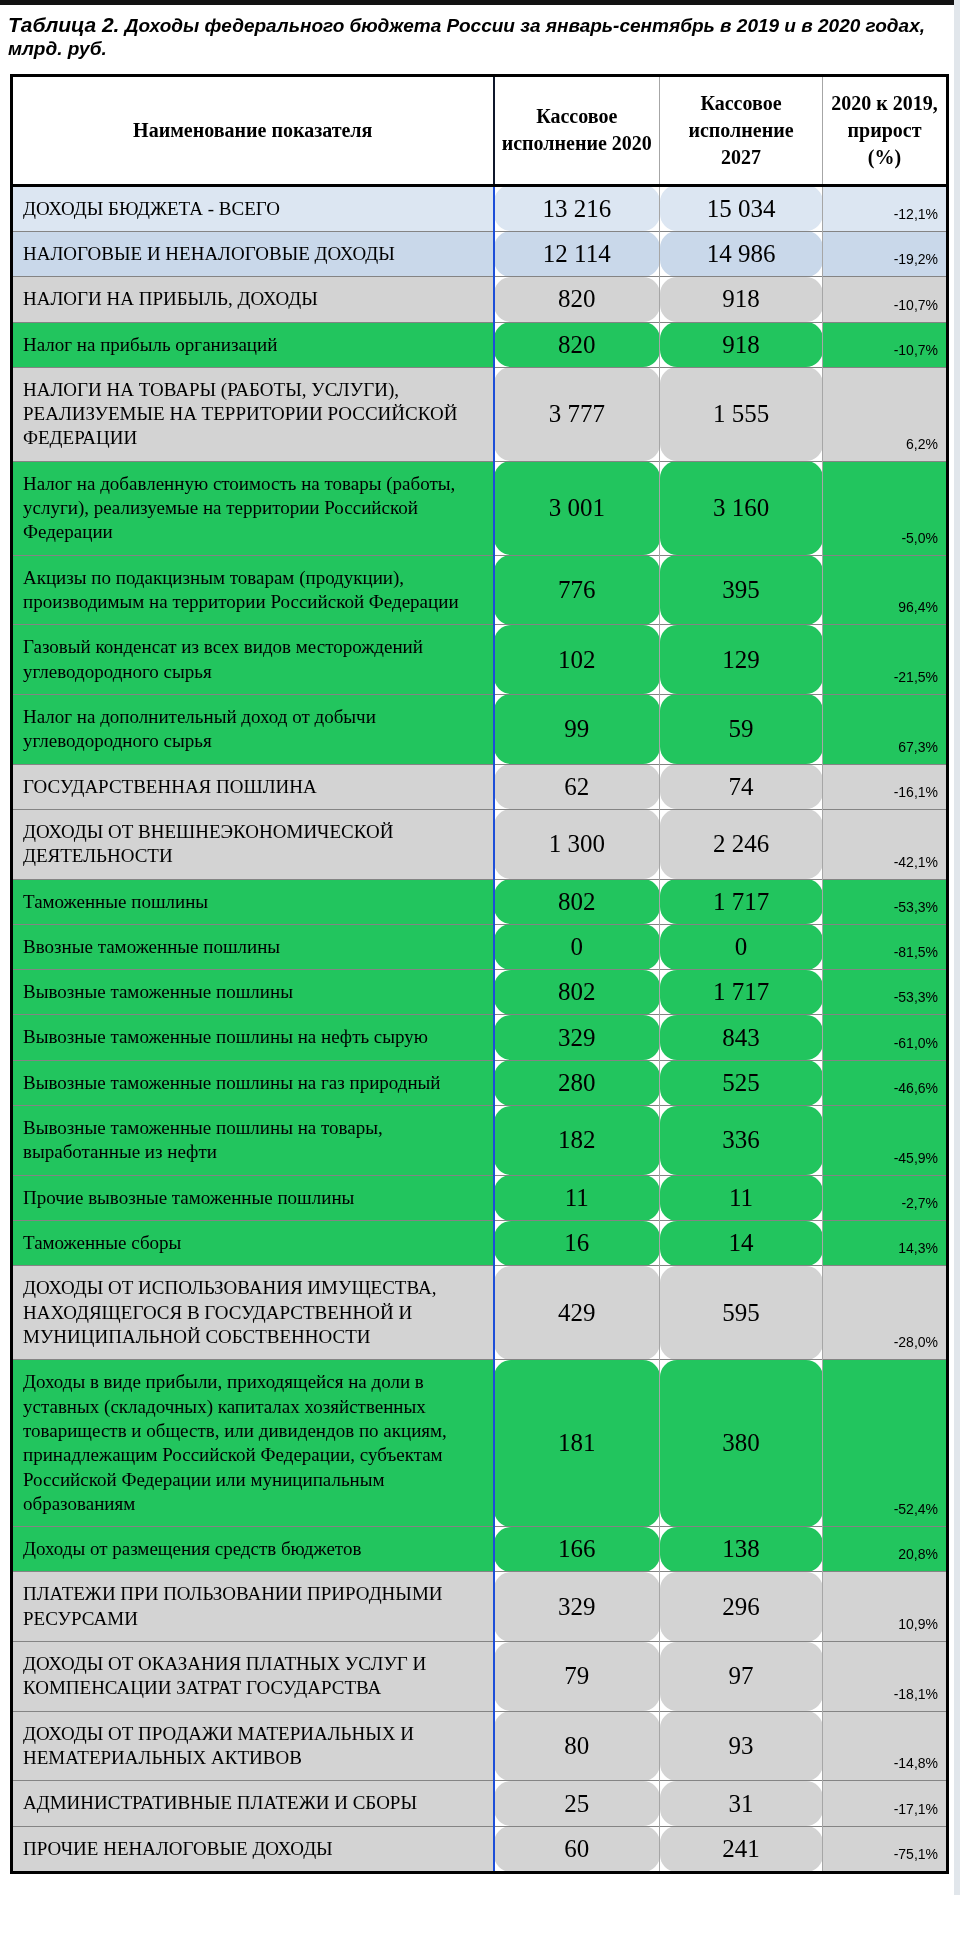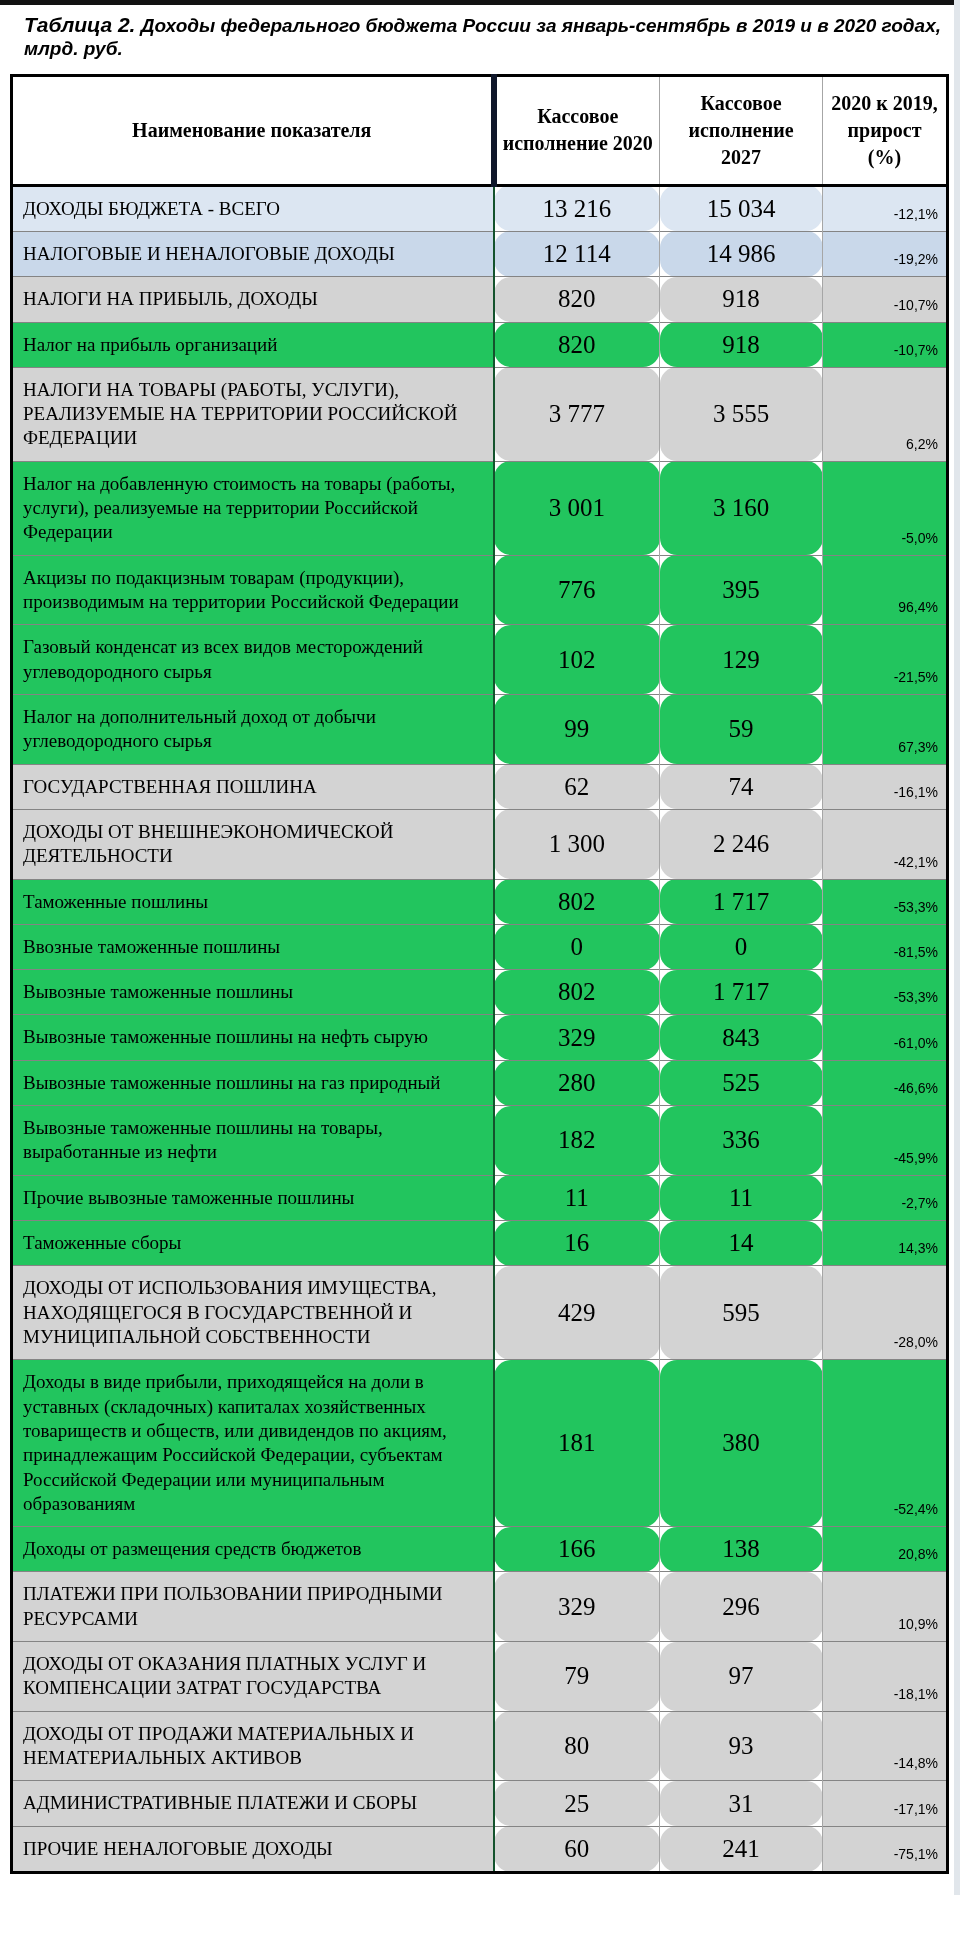--- a/index.html
+++ b/index.html
@@ -32,21 +32,21 @@
     right:0;
     width:6px;
     height:1912px;
     background:var(--scroll-strip);
   }
   .title{
     font-family:"Liberation Sans","DejaVu Sans",sans-serif;
     font-style:italic;
     font-weight:bold;
     font-size:19px;
-    margin:7px 10px 13px 24px;
+    margin:7px 10px 13px 8px;
     line-height:1.2;
   }
   .title .t-prefix{font-size:21px;}
   table{
     border-collapse:collapse;
     table-layout:fixed;
     width:936px;
     margin-left:10px;
     border:3px solid var(--table-border);
   }
@@ -57,26 +57,26 @@
   th{
     font-weight:bold;
     font-size:20px;
     text-align:center;
     vertical-align:middle;
     padding:13px 6px;
     line-height:1.35;
     border-bottom:3px solid var(--table-border);
     background:#ffffff;
   }
-  th:first-child{border-right:6px solid #0f172a;}
+  th:first-child{border-right:2px solid #0f172a;}
   th:not(:first-child):not(:last-child){border-right:1px solid #a6a6a6;}
   td{
     border-top:1px solid var(--grid-line);
   }
-  td:first-child{border-right:2px solid #14532d;}
+  td:first-child{border-right:2px solid #1d4ed8;}
   td:not(:first-child):not(:last-child){border-right:1px solid #a6a6a6;border-radius:17px;}
   td.c-name{
     text-align:left;
     vertical-align:middle;
     font-size:19px;
     line-height:1.28;
     padding:10px 10px 10px 10px;
   }
   td.c-num{
     text-align:center;
@@ -142,21 +142,21 @@
         </tr>
         <tr class="detail">
           <td class="c-name">Налог на прибыль организаций</td>
           <td class="c-num">820</td>
           <td class="c-num">918</td>
           <td class="c-pct">-10,7%</td>
         </tr>
         <tr class="section">
           <td class="c-name">НАЛОГИ НА ТОВАРЫ (РАБОТЫ, УСЛУГИ), РЕАЛИЗУЕМЫЕ НА ТЕРРИТОРИИ РОССИЙСКОЙ ФЕДЕРАЦИИ</td>
           <td class="c-num">3 777</td>
-          <td class="c-num">3 555</td>
+          <td class="c-num">1 555</td>
           <td class="c-pct">6,2%</td>
         </tr>
         <tr class="detail">
           <td class="c-name">Налог на добавленную стоимость на товары (работы, услуги), реализуемые на территории Российской Федерации</td>
           <td class="c-num">3 001</td>
           <td class="c-num">3 160</td>
           <td class="c-pct">-5,0%</td>
         </tr>
         <tr class="detail">
           <td class="c-name">Акцизы по подакцизным товарам (продукции), производимым на территории Российской Федерации</td>

